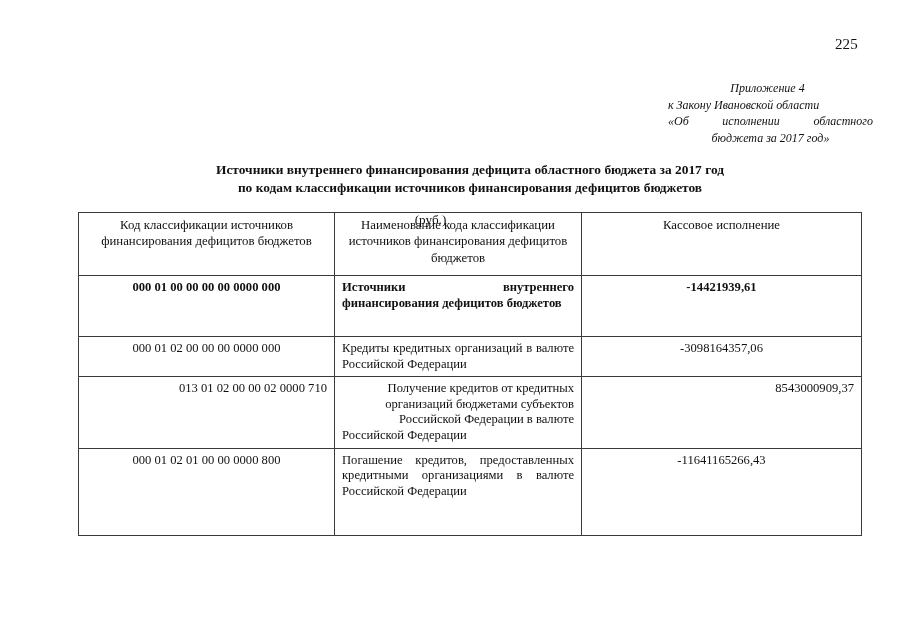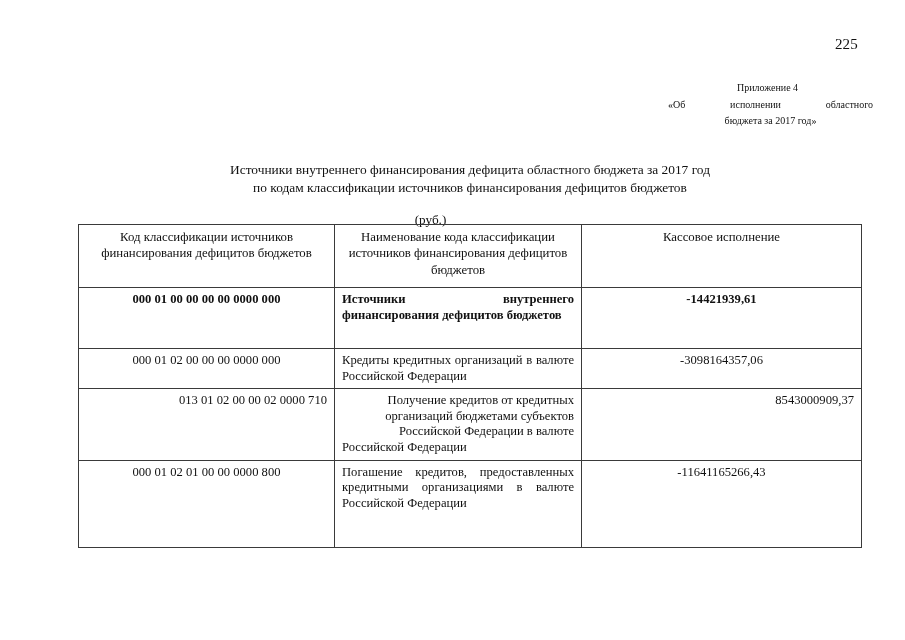--- a/index.html
+++ b/index.html
@@ -33,22 +33,23 @@
     font-size: 15px;
     letter-spacing: 0.2px;
   }
 
   
   .appendix-block {
     position: absolute;
     top: 80px;
     left: 668px;
     width: 205px;
-    font-size: 10px;
+    font-size: 12px;
     line-height: 16.6px;
+    font-style: italic;
   }
   .appendix-line-1 {
     text-align: center;
     padding-right: 6px;
   }
   .appendix-line-2 {
     text-align: left;
     white-space: nowrap;
   }
   .appendix-line-3 {
@@ -60,21 +61,21 @@
     text-align: center;
   }
 
   
   .doc-title {
     position: absolute;
     top: 161px;
     left: 80px;
     width: 780px;
     text-align: center;
-    font-weight: normal;
+    font-weight: bold;
     font-size: 13.4px;
     line-height: 18px;
   }
   .doc-title div {
     white-space: nowrap;
   }
 
   
   .units-label {
     position: absolute;
@@ -82,21 +83,21 @@
     left: 0;
     width: 861px;
     text-align: center;
     font-size: 13.2px;
     font-family: Liberation Serif, serif;
   }
 
   
   .table-wrap {
     position: absolute;
-    top: 224px;
+    top: 212px;
     left: 78px;
     width: 783px;
   }
   table.fin-table {
     border-collapse: collapse;
     width: 783px;
     table-layout: fixed;
     font-size: 12.6px;
     line-height: 15.6px;
   }
@@ -161,20 +162,21 @@
 </style>
 </head>
 <body>
 
 <div class="page">
 
   <div class="page-number">225</div>
 
   <div class="appendix-block">
     <div class="appendix-line-1">Приложение 4</div>
+    <div class="appendix-line-2">к Закону Ивановской области</div>
     <div class="appendix-line-3">«Об исполнении областного</div>
     <div class="appendix-line-4">бюджета за 2017 год»</div>
   </div>
 
   <div class="doc-title">
     <div>Источники внутреннего финансирования дефицита областного бюджета за 2017 год</div>
     <div>по кодам классификации источников финансирования дефицитов бюджетов</div>
   </div>
 
   <div class="units-label">(руб.)</div>

